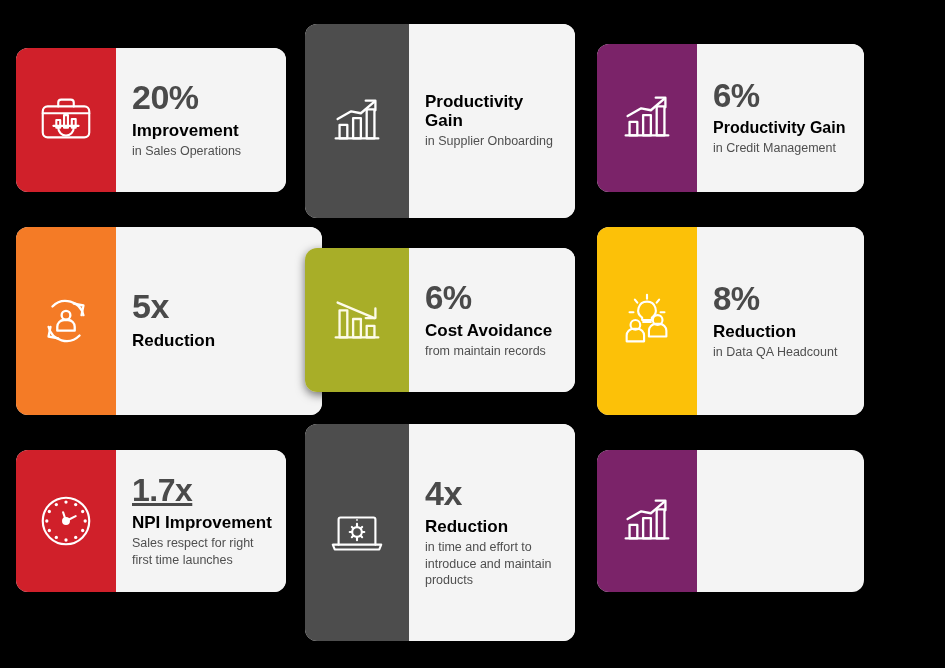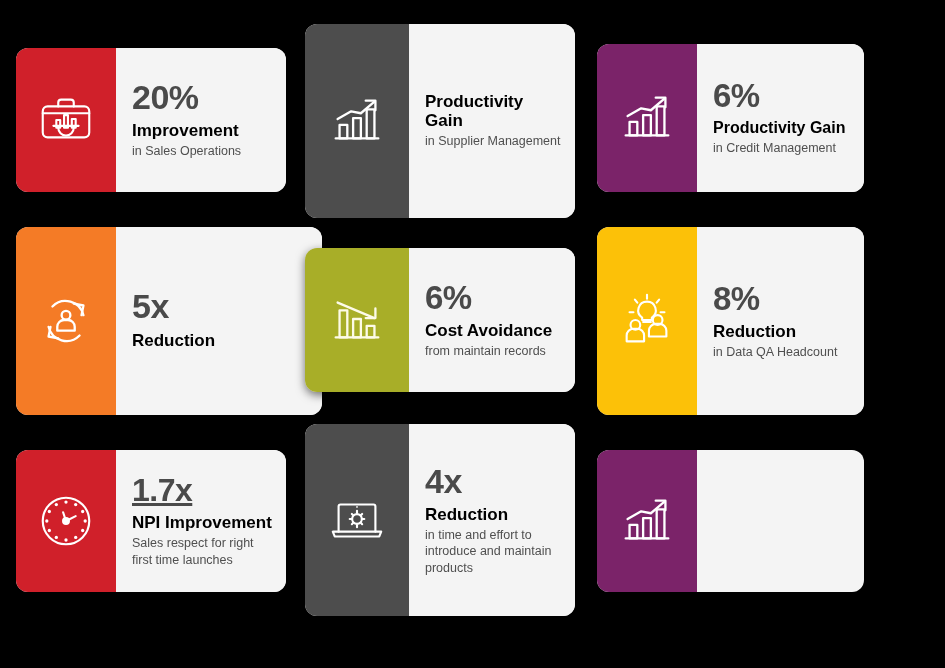--- a/index.html
+++ b/index.html
@@ -75,21 +75,21 @@
 
   #card-5 { left:305px; top:248px; width:270px; height:144px; }
   #card-5 .panel { width:104px; background:#a8ae28; }
 
   #card-6 { left:597px; top:227px; width:267px; height:188px; }
   #card-6 .panel { width:100px; background:#fcc108; }
 
   #card-7 { left:16px;  top:450px; width:270px; height:142px; }
   #card-7 .panel { width:100px; background:#d0202a; }
 
-  #card-8 { left:305px; top:424px; width:270px; height:192px; }
+  #card-8 { left:305px; top:424px; width:270px; height:217px; }
   #card-8 .panel { width:104px; background:#4d4d4d; }
 
   #card-9 { left:597px; top:450px; width:267px; height:142px; }
   #card-9 .panel { width:100px; background:#7b2369; }
 
   
   #card-3 .stat, #card-5 .stat, #card-6 .stat { font-size: 33px; }
   #card-7 .stat, #card-9 .stat { font-size: 32px; text-decoration: underline; }
   #card-8 .stat { font-size: 34px; }
   #card-3 .headline, #card-9 .headline { font-size: 16px; }
@@ -130,21 +130,21 @@
           <rect x="28" y="29" width="8" height="21"></rect>
           <rect x="42" y="20" width="8" height="30"></rect>
           <path d="M12 30 L26 22 L36 24 L50 12"></path>
           <path d="M41 11h10v10"></path>
         </svg>
       </span>
     </div>
     <div class="body">
 
       <div class="headline">Productivity Gain</div>
-      <div class="sub">in Supplier Management</div>
+      <div class="sub">in Supplier Onboarding</div>
     </div>
   </div>
 
   <div class="card" id="card-3">
     <div class="panel">
       <span class="icon-wrap">
         <svg viewBox="0 0 64 64" fill="none" stroke="#ffffff" stroke-width="2.4" stroke-linecap="round" stroke-linejoin="round">
           <path d="M10 50h44"></path>
           <rect x="14" y="36" width="8" height="14"></rect>
           <rect x="28" y="29" width="8" height="21"></rect>

